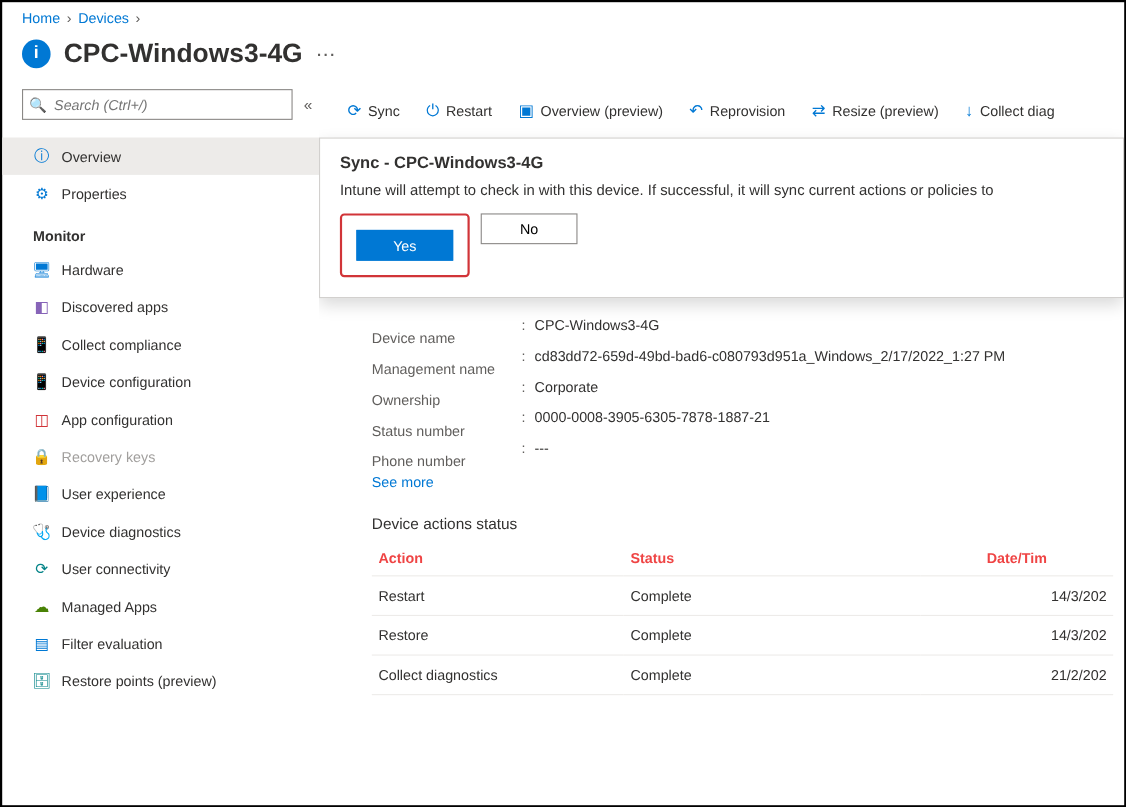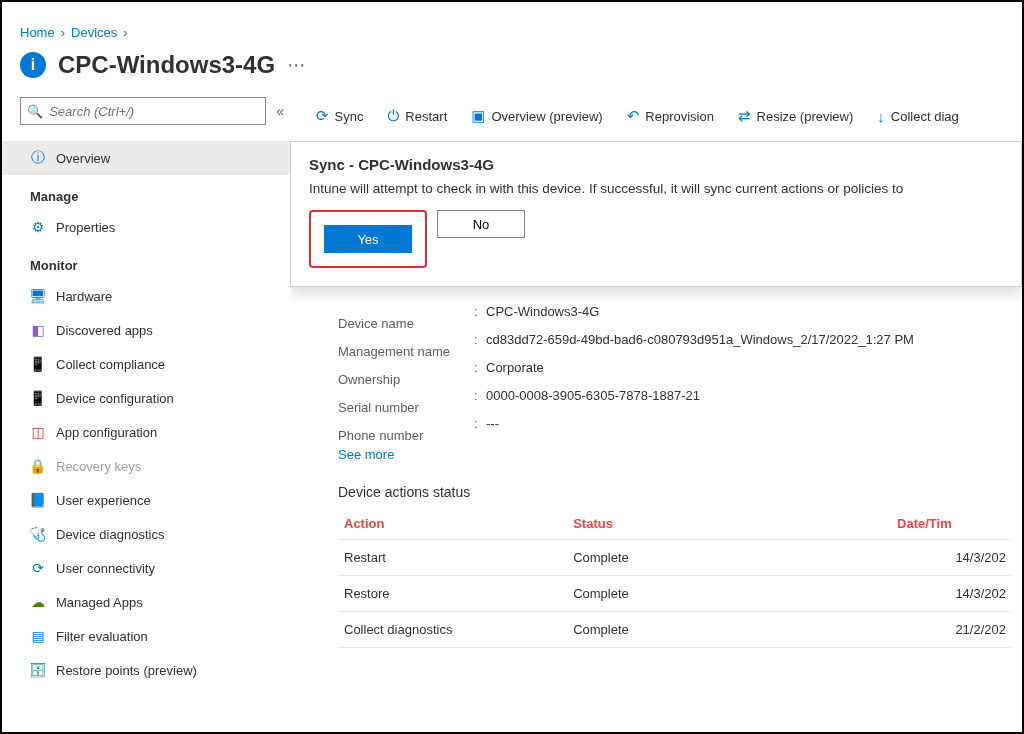--- a/index.html
+++ b/index.html
@@ -1,19 +1,19 @@
 <!DOCTYPE html>
 <html><head>
   <meta charset="utf-8">
   <style>
     * { box-sizing: border-box; margin: 0; padding: 0; }
     body { font-family: "Segoe UI", Arial, sans-serif; font-size: 13px; color: #323130; width: 1024px; height: 734px; overflow: hidden; border: 2px solid #000; background: #fff; position: relative; }
     a { color: #0078d4; text-decoration: none; }
 
-    .breadcrumbs { padding: 23px 18px 3px; font-size: 13px; display: flex; align-items: center; gap: 6px; }
+    .breadcrumbs { padding: 7px 18px 3px; font-size: 13px; display: flex; align-items: center; gap: 6px; }
     .breadcrumbs .sep { color: #605e5c; }
     .title-row { display: flex; align-items: center; gap: 12px; padding: 8px 18px 18px; }
     .title-row .info-circle { width: 26px; height: 26px; border-radius: 50%; background: #0078d4; color: #fff; display: inline-flex; align-items: center; justify-content: center; font-size: 16px; font-weight: 600; }
     .title-row h1 { font-size: 24px; font-weight: 600; color: #323130; }
     .title-row .dots { font-size: 18px; color: #605e5c; letter-spacing: 2px; cursor: pointer; }
 
     .layout { display: flex; height: calc(100% - 84px); }
     .sidebar { width: 288px; flex-shrink: 0; padding: 0 0 0 18px; }
     .search-row { display: flex; align-items: center; gap: 10px; margin-bottom: 16px; padding-right: 10px; }
     .search-box { flex: 1; border: 1px solid #8a8886; height: 28px; display: flex; align-items: center; padding: 0 6px; color: #767676; gap: 6px; }
@@ -84,21 +84,20 @@
         <input type="text" placeholder="Search (Ctrl+/)" style="">
       </div>
       <span class="collapse-chevrons">«</span>
     </div>
 
     <div class="side-item selected">
       <span class="icon c-blue">ⓘ</span>
       <span>Overview</span>
     </div>
 
-    <div class="side-section">Manage</div>
     <div class="side-item">
       <span class="icon c-blue">⚙</span>
       <span>Properties</span>
     </div>
 
     <div class="side-section">Monitor</div>
     <div class="side-item">
       <span class="icon c-blue">🖥</span>
       <span>Hardware</span>
     </div>
@@ -197,21 +196,21 @@
           <span class="k">Management name</span>
           <span class="colon">:</span>
           <span class="v">cd83dd72-659d-49bd-bad6-c080793d951a_Windows_2/17/2022_1:27 PM</span>
         </div>
       <div class="kv-row">
           <span class="k">Ownership</span>
           <span class="colon">:</span>
           <span class="v">Corporate</span>
         </div>
       <div class="kv-row">
-          <span class="k">Serial number</span>
+          <span class="k">Status number</span>
           <span class="colon">:</span>
           <span class="v">0000-0008-3905-6305-7878-1887-21</span>
         </div>
       <div class="kv-row">
           <span class="k">Phone number</span>
           <span class="colon">:</span>
           <span class="v">---</span>
         </div>
       <a href="#" class="see-more">See more</a>
 

